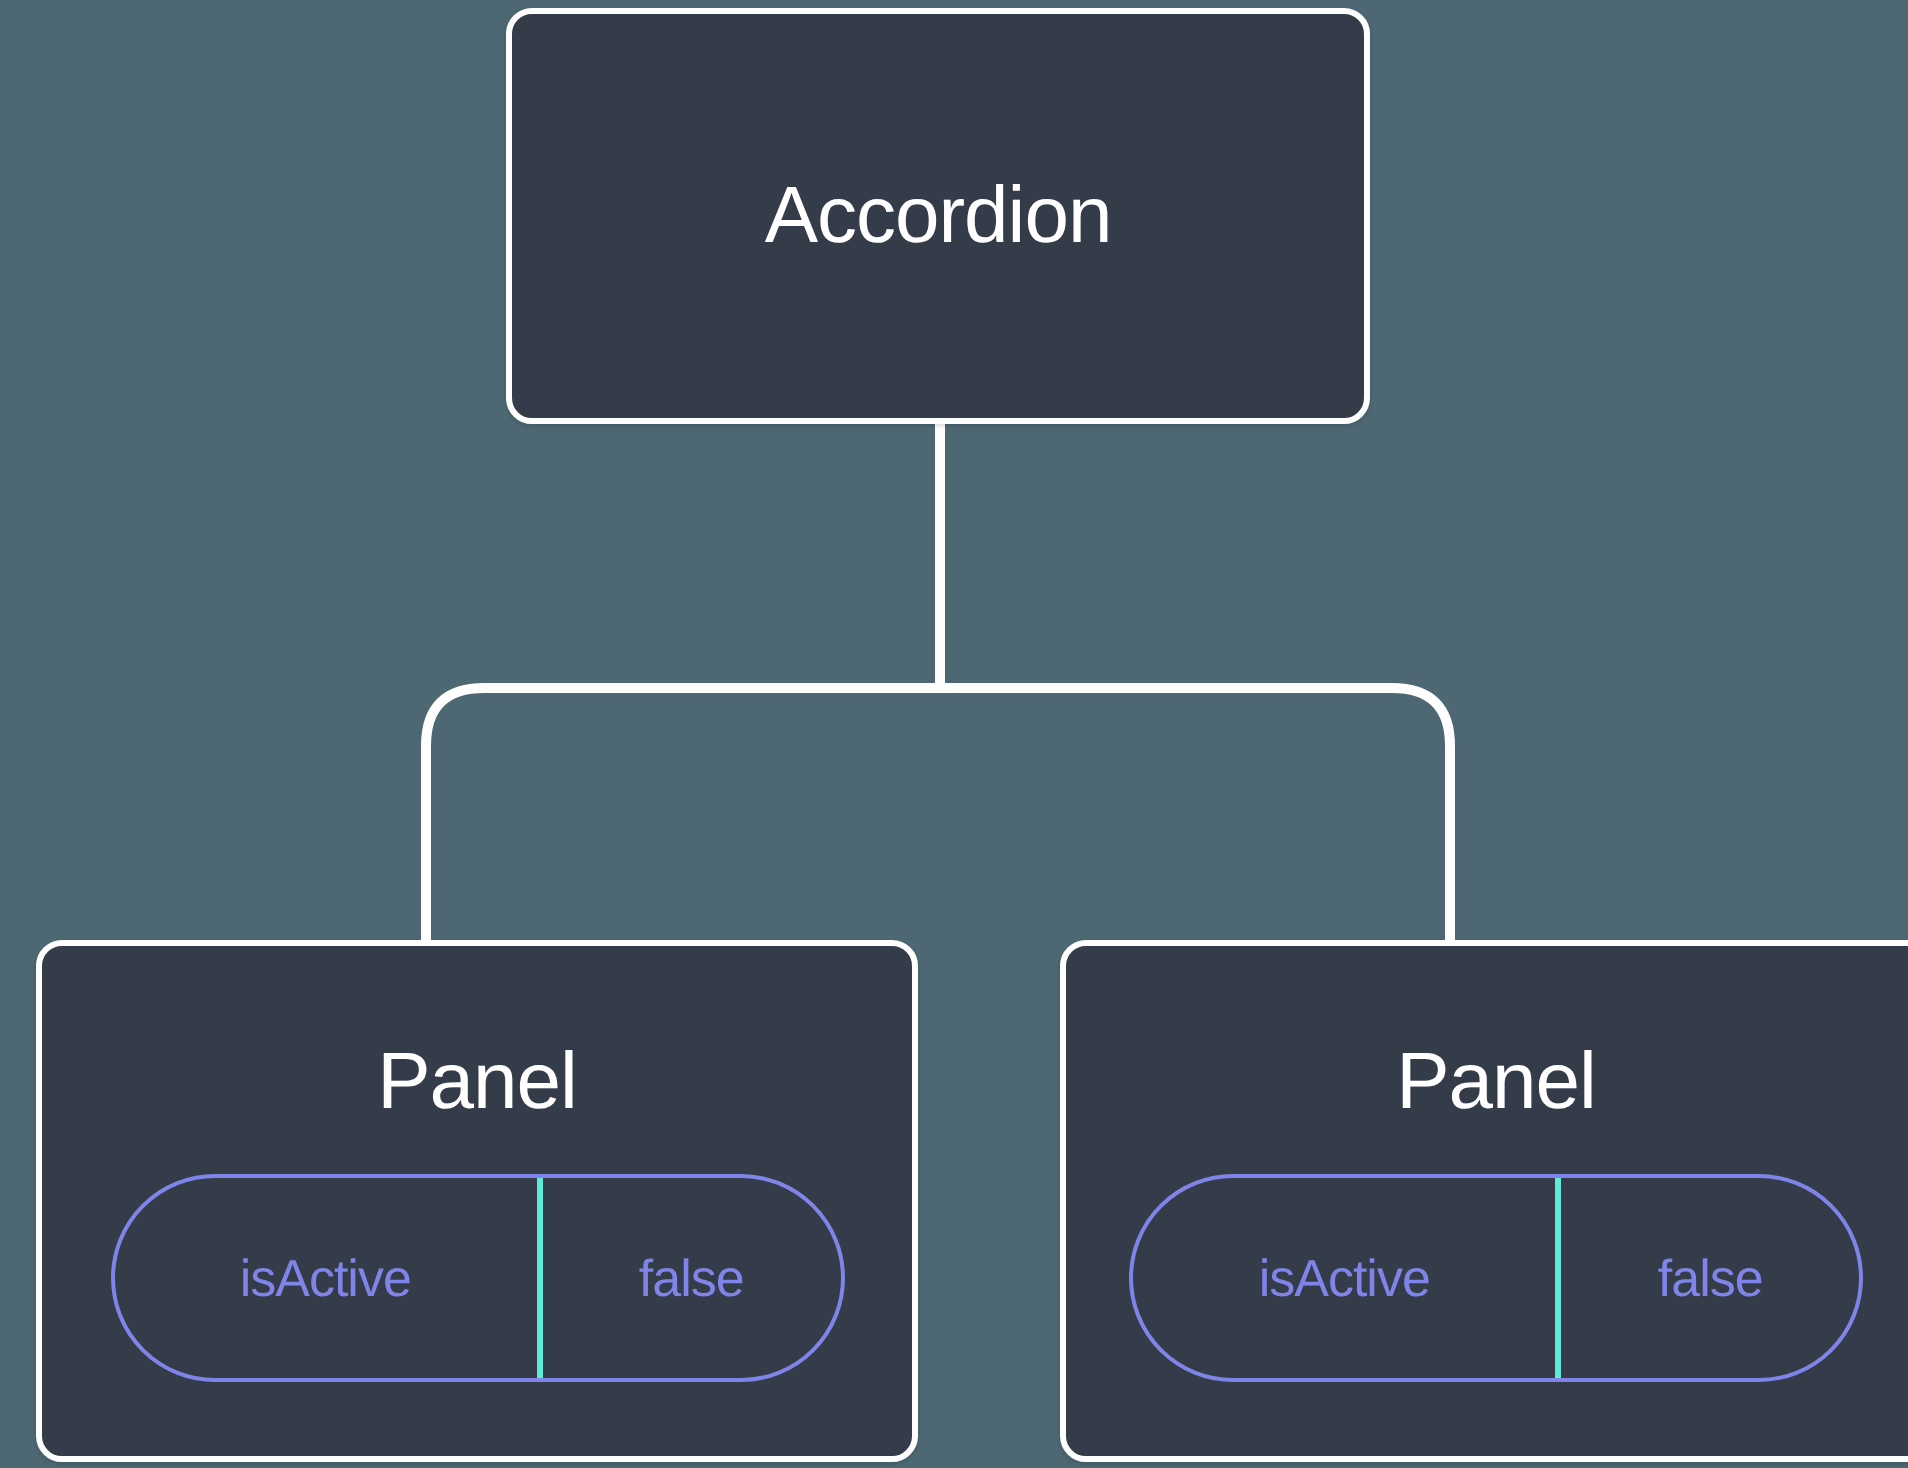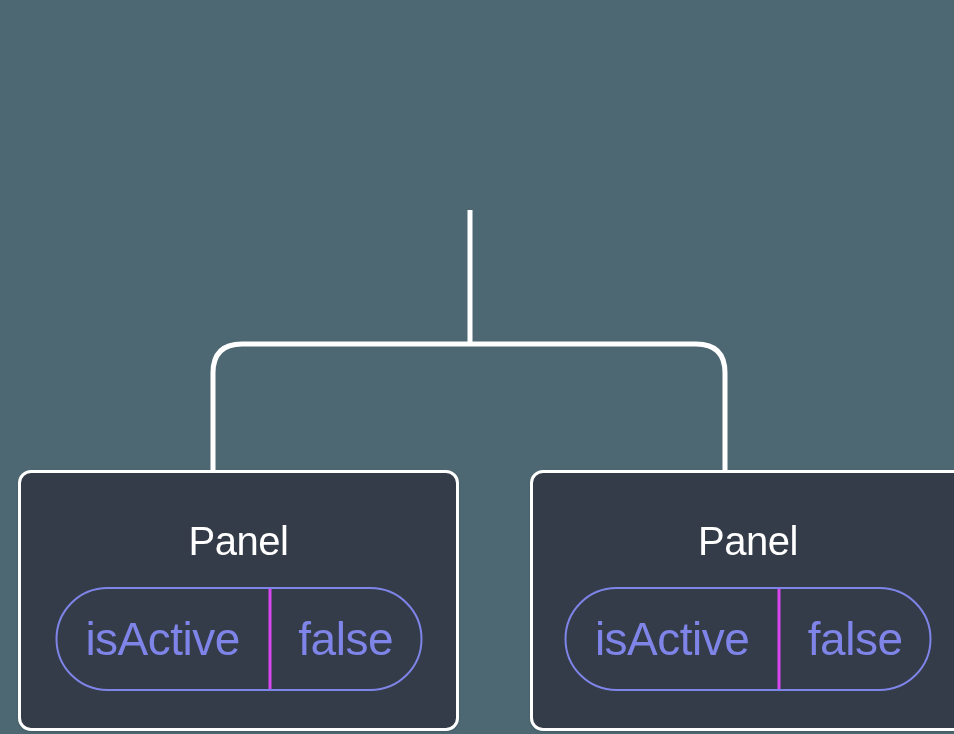--- a/index.html
+++ b/index.html
@@ -79,43 +79,46 @@
     box-sizing: border-box;
     display: flex;
     align-items: stretch;
     overflow: hidden;
   }
   .pill-cell {
     display: flex;
     align-items: center;
     justify-content: center;
     color: #7F85E8;
-    font-size: 46px;
+    font-size: 26px;
     font-weight: 400;
     letter-spacing: -0.5px;
     white-space: nowrap;
   }
   .pill-key-cell {
     flex: 0 0 58.2%;
   }
   .pill-value-cell {
     flex: 1 1 auto;
-    border-left: 3px solid #d946ef;
+    border-left: 3px solid #5eead4;
   }
 </style>
 </head>
 <body>
 
 <div class="canvas">
 
   <svg class="connectors" viewBox="0 0 954 734" xmlns="http://www.w3.org/2000/svg">
     <path d="M470 210 L470 344" stroke="#FFFFFF" stroke-width="5" fill="none"></path>
     <path d="M213 472 L213 373 Q213 344 242 344 L696 344 Q725 344 725 373 L725 472" stroke="#FFFFFF" stroke-width="5" fill="none"></path>
   </svg>
 
+  <div class="node node-root">
+    <span class="node-label">Accordion</span>
+  </div>
 
   <div class="node node-panel node-panel-left">
     <span class="node-label panel-label">Panel</span>
     <div class="state-pill">
       <span class="pill-cell pill-key-cell">isActive</span>
       <span class="pill-cell pill-value-cell">false</span>
     </div>
   </div>
 
   <div class="node node-panel node-panel-right">

